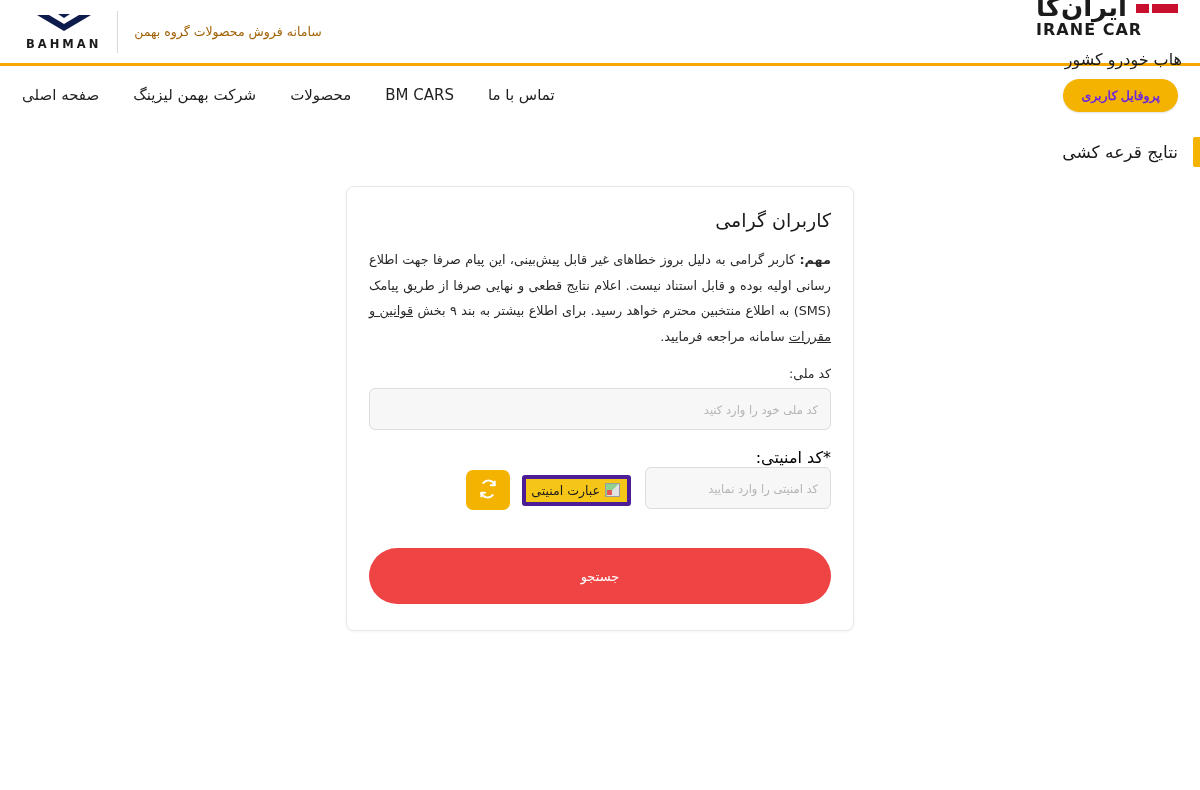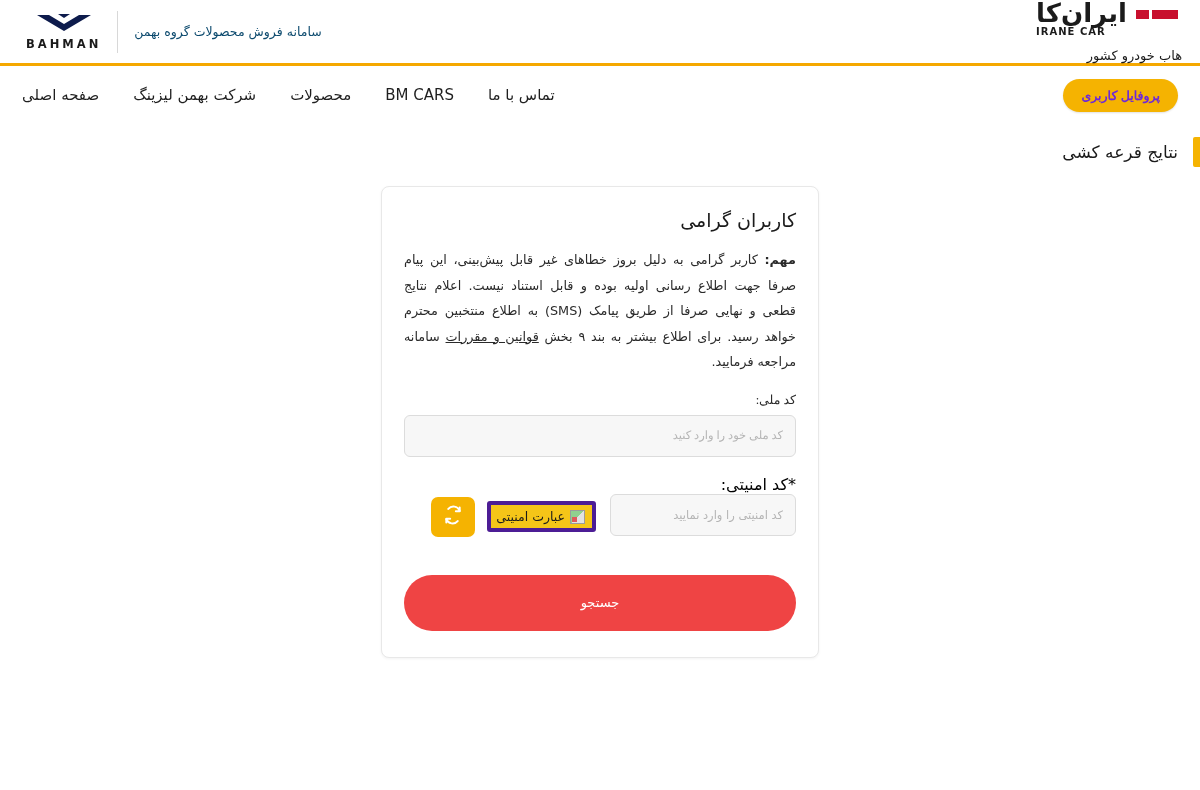--- a/index.html
+++ b/index.html
@@ -38,35 +38,35 @@
     margin-right: 4px;
   }
   .logo-blocks i {
     display: block;
     width: 13px; height: 9px;
     background: #c8102e;
   }
   .logo-blocks i:nth-child(1) { width: 26px; }
   .logo-blocks i:nth-child(2) { width: 13px; }
   .brand-left .logo-sub {
-    font-size: 13px;
+    font-size: 16px;
     color: #1b1b1b;
     margin-top: 11px;
     letter-spacing: .2px;
   }
   .logo-en {
-    font-size: 10px;
+    font-size: 16px;
     letter-spacing: 1px;
     color: #1b1b1b;
     direction: ltr;
     font-weight: bold;
   }
 
   .header-right { display: flex; align-items: center; gap: 16px; }
-  .header-tagline { font-size: 12.5px; color: #0c4a6e; white-space: nowrap; }
+  .header-tagline { font-size: 12.5px; color: #a16207; white-space: nowrap; }
   .header-div { width: 1px; height: 42px; background: #d8d8d8; }
   .bahman-logo { text-align: left; padding-left: 4px; }
   .bahman-mark {
     width: 58px; height: 20px;
     margin: 0 auto 4px auto;
     position: relative;
   }
   .bahman-mark svg { display: block; }
   .bahman-word {
     font-size: 11.5px; letter-spacing: 3px;
@@ -123,21 +123,21 @@
     right: 0; top: 50%;
     transform: translateY(-50%);
     width: 7px; height: 30px;
     background: #f5b301;
     border-radius: 2px 0 0 2px;
   }
 
   
   .wrap { display: flex; justify-content: center; }
   .card {
-    width: 438px;
+    width: 508px;
     margin-top: 6px;
     background: #fff;
     border: 1px solid #e8e8e8;
     border-radius: 8px;
     box-shadow: 0 1px 3px rgba(0,0,0,.05);
     padding: 22px 22px 26px 22px;
   }
   .card h2 {
     margin: 0 0 16px 0;
     font-size: 19px;
@@ -148,21 +148,21 @@
   .card p {
     margin: 0 0 14px 0;
     font-size: 12.8px;
     line-height: 2.0;
     color: #2a2a2a;
     text-align: justify;
   }
   .card p b { font-weight: bold; }
   .card p a { color: #2a2a2a; text-decoration: underline; }
 
-  .field { margin-top: 17px; font-family: Liberation Serif, serif; }
+  .field { margin-top: 17px; }
   .field label {
     display: block;
     font-size: 12.5px;
     color: #2a2a2a;
     margin-bottom: 7px;
     text-align: right;
   }
   input[type="text"] {
     width: 100%;
     height: 42px;

